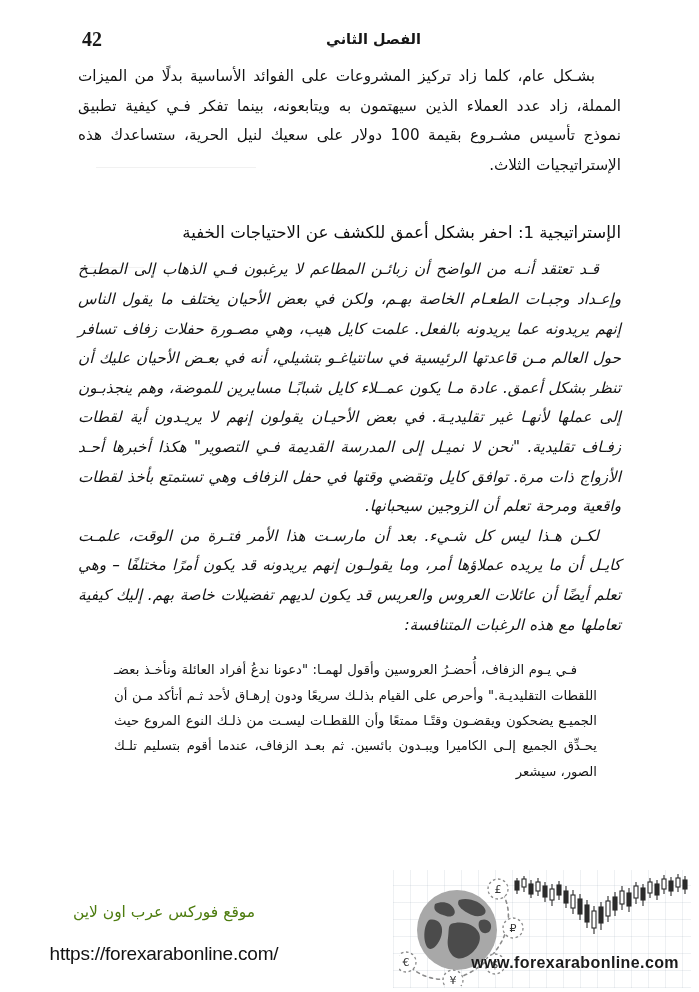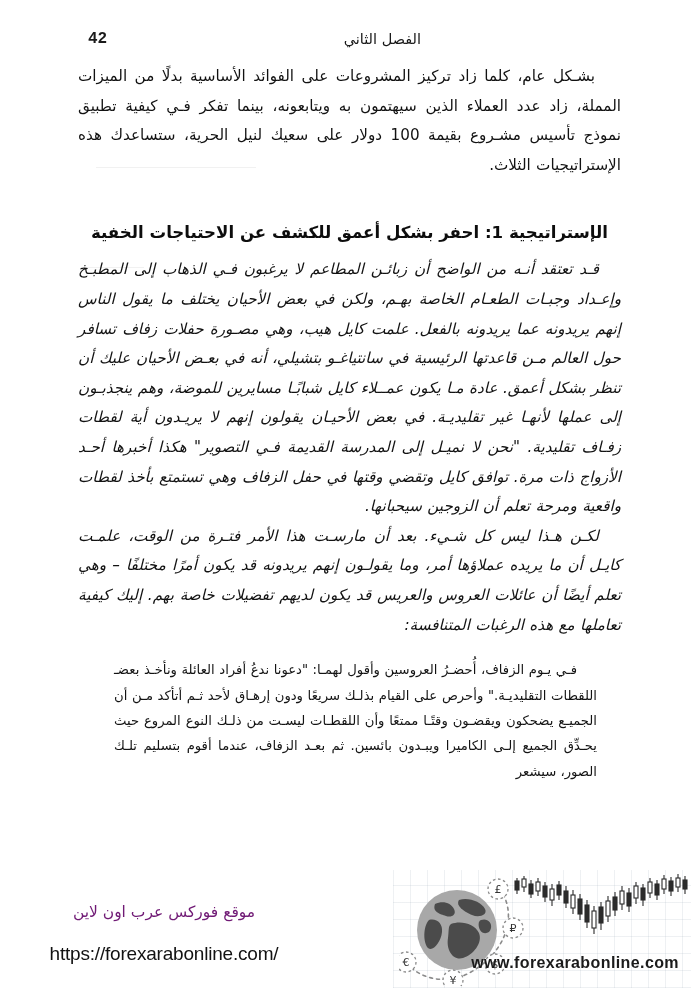--- a/index.html
+++ b/index.html
@@ -29,33 +29,32 @@
     height: 26px;
     padding: 0 78px 0 82px;
     box-sizing: border-box;
     display: flex;
     flex-direction: row;
     align-items: center;
     justify-content: space-between;
   }
   .chapter-label {
     font-size: 14.5px;
-    font-weight: 400;
+    font-weight: 700;
     color: #161616;
     direction: rtl;
     letter-spacing: 0;
     margin-right: 200px;
   }
   .folio {
-    font-size: 16px;
+    font-size: 20px;
     font-weight: 700;
     color: #1a1a1a;
     direction: ltr;
-    font-family: Liberation Mono, monospace;
-    margin-left: 6px;
+    font-family: Liberation Serif, serif;
   }
 
   
   .text-column {
     position: absolute;
     top: 62px;
     right: 78px;
     left: 78px;
     direction: rtl;
     text-align: justify;
@@ -77,24 +76,24 @@
     font-style: italic;
   }
 
   .gap-after-intro { height: 40px; }
   .gap-after-heading { height: 9px; }
   .gap-before-quote { height: 17px; }
 
   h2.section-heading {
     margin: 0;
     font-size: 16.6px;
-    font-weight: 700;
+    font-weight: 400;
     line-height: 26px;
     color: #0d0d0d;
-    text-align: center;
+    text-align: right;
     direction: rtl;
     letter-spacing: -0.1px;
   }
 
   
   .quote-block {
     margin: 0 24px 0 36px;
     direction: rtl;
   }
   .quote-block p {
@@ -113,21 +112,21 @@
     bottom: 26px;
     width: 300px;
     text-align: center;
     color: #111111;
     line-height: 1.25;
   }
   .watermark .wm-ar {
     direction: rtl;
     font-size: 15.5px;
     font-family: "DejaVu Sans", "Liberation Sans", sans-serif;
-    color: #701a75;
+    color: #4d7c0f;
     display: block;
     margin-bottom: 6px;
   }
   .watermark .wm-url {
     direction: ltr;
     font-size: 19px;
     font-family: "Liberation Sans", "DejaVu Sans", sans-serif;
     color: #121212;
     display: block;
     letter-spacing: -0.2px;

